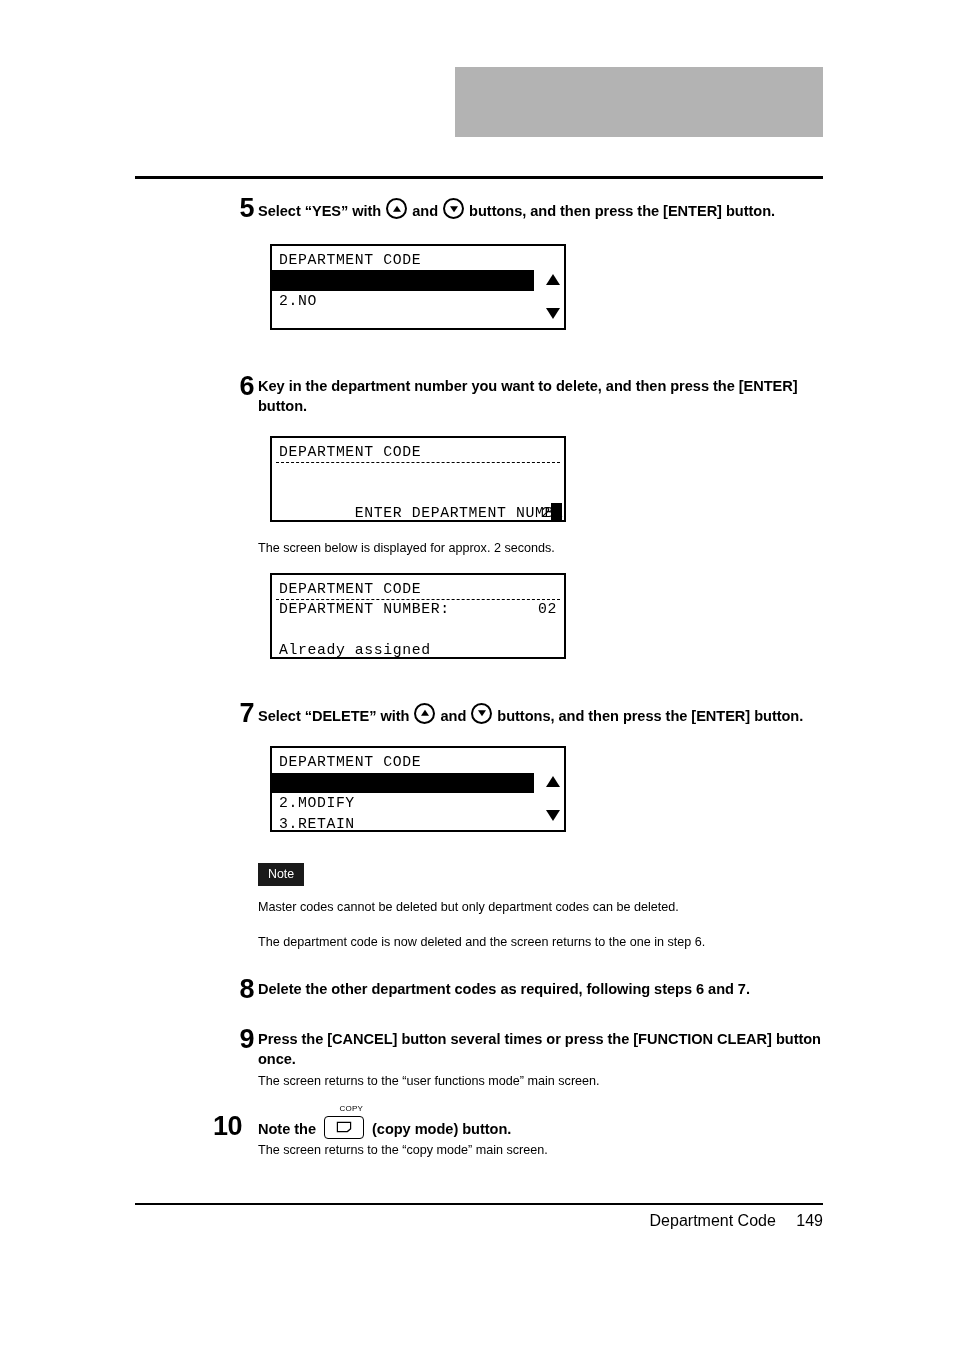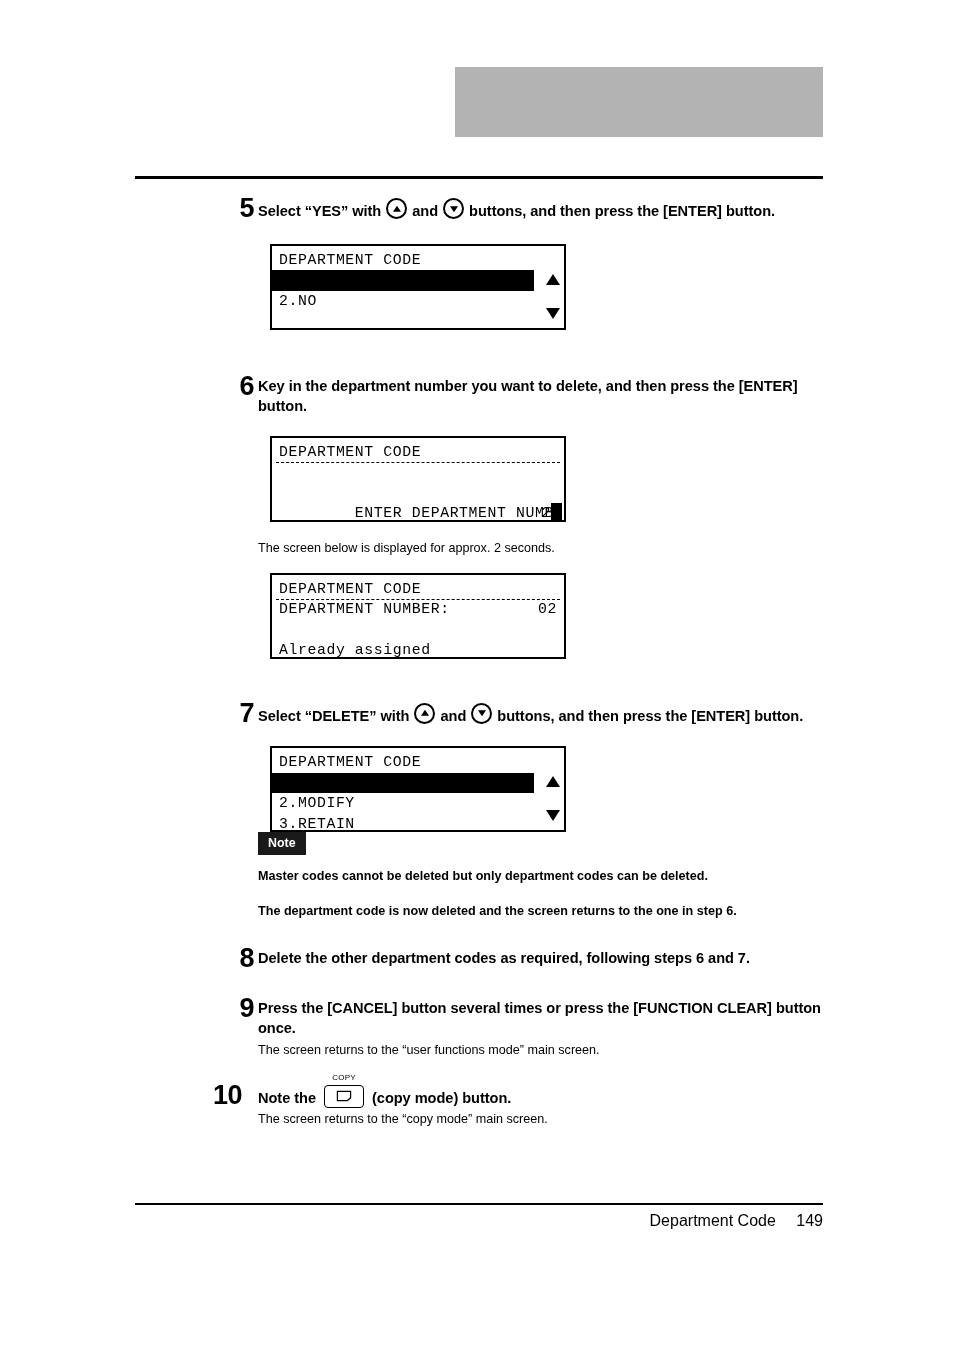--- a/index.html
+++ b/index.html
@@ -117,21 +117,21 @@
     border-radius: 4px;
     vertical-align: -5px;
     margin: 0 4px;
     background: #fff;
   }
   .copykey .label {
     position: absolute;
     left: 0;
     right: 0;
     top: -13px;
-    text-align: center;
+    text-align: right;
     font-size: 8px;
     font-weight: normal;
     letter-spacing: 0.2px;
     line-height: 9px;
   }
   .copykey .page {
     position: absolute;
     left: 50%;
     top: 50%;
     transform: translate(-50%, -50%);
@@ -324,21 +324,21 @@
         <span class="lcd-dash"></span>
         <span>1.DELETE</span>
       </div>
       <div class="lcd-row">2.MODIFY</div>
       <div class="lcd-row">3.RETAIN</div>
       <div class="arrow-col arrow-up"><span class="caret up"></span></div>
       <div class="arrow-col arrow-dn"><span class="caret down"></span></div>
     </div>
   </div>
 
-  <div style="padding-left:123px; font-weight:bold;">
+  <div style="padding-left:123px; margin-top:31px;">
     <span class="note-badge">Note</span>
     <div class="para" style="margin-top:12px;">Master codes cannot be deleted but only department codes can be deleted.</div>
     <div class="para" style="margin-top:17px;">The department code is now deleted and the screen returns to the one in step 6.</div>
   </div>
 
   <div class="step" style="margin-top:28px;">
     <div class="step-num">8</div>
     <div class="step-title">Delete the other department codes as required, following steps 6 and 7.</div>
   </div>
 

